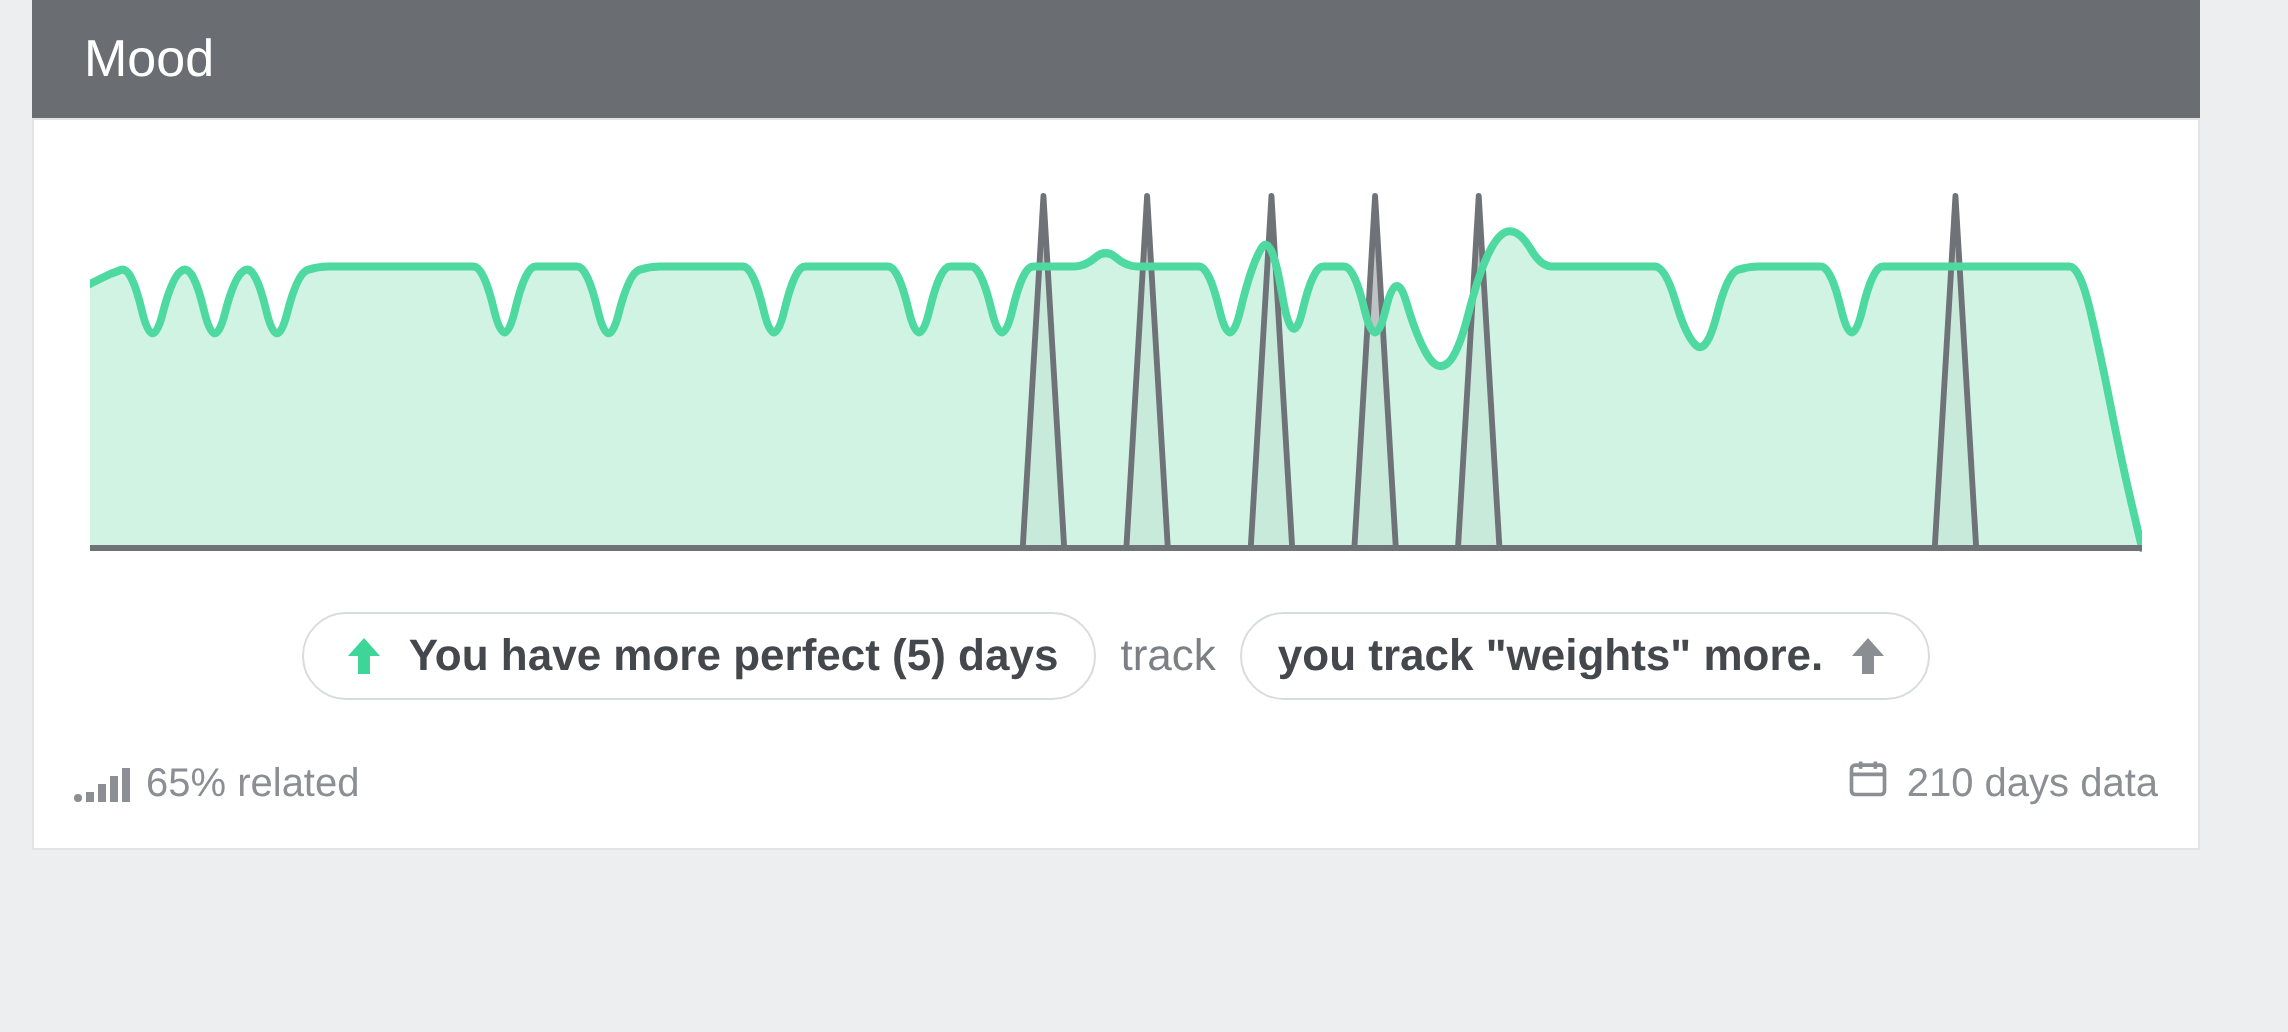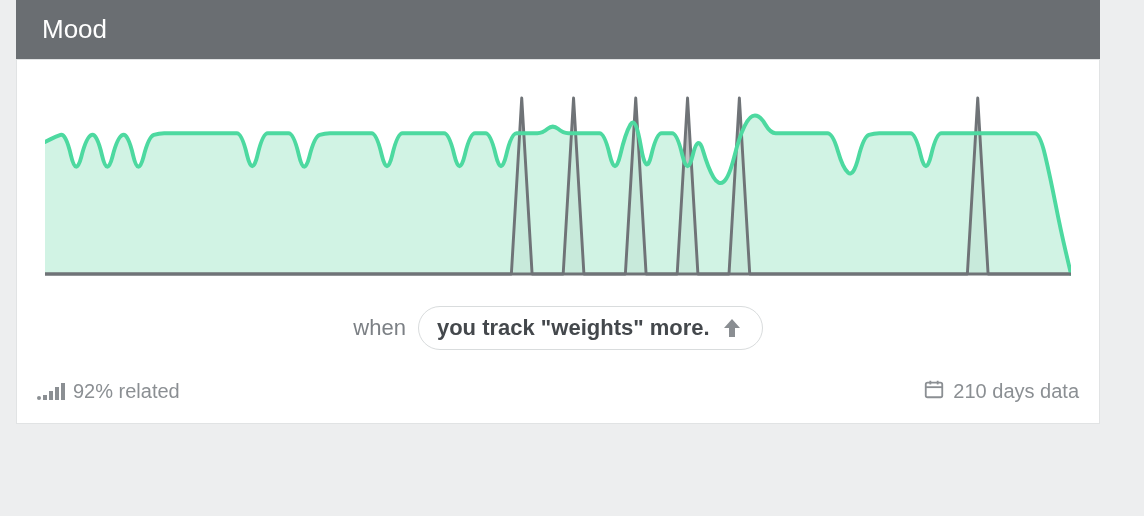--- a/index.html
+++ b/index.html
@@ -117,39 +117,45 @@
       <svg class="chart" id="chart-svg" viewBox="0 0 1050 190" preserveAspectRatio="none">
           <path d="M 0 186 L 0 186 L 10.606060606060606 186 L 21.21212121212121 186 L 31.818181818181817 186 L 42.42424242424242 186 L 53.03030303030303 186 L 63.63636363636363 186 L 74.24242424242424 186 L 84.84848484848484 186 L 95.45454545454545 186 L 106.06060606060606 186 L 116.66666666666666 186 L 127.27272727272727 186 L 137.87878787878788 186 L 148.48484848484847 186 L 159.0909090909091 186 L 169.6969696969697 186 L 180.30303030303028 186 L 190.9090909090909 186 L 201.5151515151515 186 L 212.12121212121212 186 L 222.72727272727272 186 L 233.33333333333331 186 L 243.93939393939394 186 L 254.54545454545453 186 L 265.1515151515151 186 L 275.75757575757575 186 L 286.3636363636364 186 L 296.96969696969694 186 L 307.57575757575756 186 L 318.1818181818182 186 L 328.78787878787875 186 L 339.3939393939394 186 L 350 186 L 360.60606060606057 186 L 371.2121212121212 186 L 381.8181818181818 186 L 392.4242424242424 186 L 403.030303030303 186 L 413.6363636363636 186 L 424.24242424242425 186 L 434.8484848484848 186 L 445.45454545454544 186 L 456.06060606060606 186 L 466.66666666666663 186 L 477.27272727272725 186 L 487.8787878787879 10 L 498.48484848484844 186 L 509.09090909090907 186 L 519.6969696969696 186 L 530.3030303030303 186 L 540.9090909090909 10 L 551.5151515151515 186 L 562.1212121212121 186 L 572.7272727272727 186 L 583.3333333333333 186 L 593.9393939393939 186 L 604.5454545454545 10 L 615.1515151515151 186 L 625.7575757575758 186 L 636.3636363636364 186 L 646.9696969696969 186 L 657.5757575757575 10 L 668.1818181818181 186 L 678.7878787878788 186 L 689.3939393939394 186 L 700 186 L 710.6060606060606 10 L 721.2121212121211 186 L 731.8181818181818 186 L 742.4242424242424 186 L 753.030303030303 186 L 763.6363636363636 186 L 774.2424242424242 186 L 784.8484848484848 186 L 795.4545454545454 186 L 806.060606060606 186 L 816.6666666666666 186 L 827.2727272727273 186 L 837.8787878787879 186 L 848.4848484848485 186 L 859.090909090909 186 L 869.6969696969696 186 L 880.3030303030303 186 L 890.9090909090909 186 L 901.5151515151515 186 L 912.1212121212121 186 L 922.7272727272726 186 L 933.3333333333333 186 L 943.9393939393939 186 L 954.5454545454545 10 L 965.1515151515151 186 L 975.7575757575758 186 L 986.3636363636363 186 L 996.9696969696969 186 L 1007.5757575757575 186 L 1018.1818181818181 186 L 1028.7878787878788 186 L 1039.3939393939393 186 L 1050 186 L 1050 186 Z" fill="#b9bcbd" opacity="0.9"></path>
           <path d="M 0 54 Q 0 54 5.303030303030303 51.36 Q 10.606060606060606 48.72 15.909090909090908 46.959999999999994 Q 21.21212121212121 45.19999999999999 26.515151515151516 67.19999999999999 Q 31.818181818181817 89.19999999999999 37.12121212121212 68.96 Q 42.42424242424242 48.72 47.72727272727273 46.959999999999994 Q 53.03030303030303 45.19999999999999 58.33333333333333 67.19999999999999 Q 63.63636363636363 89.19999999999999 68.93939393939394 68.96 Q 74.24242424242424 48.72 79.54545454545453 46.959999999999994 Q 84.84848484848484 45.19999999999999 90.15151515151516 67.19999999999999 Q 95.45454545454545 89.19999999999999 100.75757575757575 68.96 Q 106.06060606060606 48.72 111.36363636363636 46.959999999999994 Q 116.66666666666666 45.19999999999999 121.96969696969697 45.19999999999999 Q 127.27272727272727 45.19999999999999 132.57575757575756 45.19999999999999 Q 137.87878787878788 45.19999999999999 143.1818181818182 45.19999999999999 Q 148.48484848484847 45.19999999999999 153.78787878787878 45.19999999999999 Q 159.0909090909091 45.19999999999999 164.39393939393938 45.19999999999999 Q 169.6969696969697 45.19999999999999 175 45.19999999999999 Q 180.30303030303028 45.19999999999999 185.6060606060606 45.19999999999999 Q 190.9090909090909 45.19999999999999 196.2121212121212 45.19999999999999 Q 201.5151515151515 45.19999999999999 206.8181818181818 67.19999999999999 Q 212.12121212121212 89.19999999999999 217.42424242424244 67.19999999999999 Q 222.72727272727272 45.19999999999999 228.030303030303 45.19999999999999 Q 233.33333333333331 45.19999999999999 238.63636363636363 45.19999999999999 Q 243.93939393939394 45.19999999999999 249.24242424242425 45.19999999999999 Q 254.54545454545453 45.19999999999999 259.8484848484848 67.19999999999999 Q 265.1515151515151 89.19999999999999 270.45454545454544 68.96 Q 275.75757575757575 48.72 281.06060606060606 46.959999999999994 Q 286.3636363636364 45.19999999999999 291.66666666666663 45.19999999999999 Q 296.96969696969694 45.19999999999999 302.27272727272725 45.19999999999999 Q 307.57575757575756 45.19999999999999 312.8787878787879 45.19999999999999 Q 318.1818181818182 45.19999999999999 323.4848484848485 45.19999999999999 Q 328.78787878787875 45.19999999999999 334.09090909090907 45.19999999999999 Q 339.3939393939394 45.19999999999999 344.6969696969697 67.19999999999999 Q 350 89.19999999999999 355.30303030303025 67.19999999999999 Q 360.60606060606057 45.19999999999999 365.9090909090909 45.19999999999999 Q 371.2121212121212 45.19999999999999 376.5151515151515 45.19999999999999 Q 381.8181818181818 45.19999999999999 387.1212121212121 45.19999999999999 Q 392.4242424242424 45.19999999999999 397.7272727272727 45.19999999999999 Q 403.030303030303 45.19999999999999 408.3333333333333 45.19999999999999 Q 413.6363636363636 45.19999999999999 418.93939393939394 67.19999999999999 Q 424.24242424242425 89.19999999999999 429.5454545454545 67.19999999999999 Q 434.8484848484848 45.19999999999999 440.1515151515151 45.19999999999999 Q 445.45454545454544 45.19999999999999 450.75757575757575 45.19999999999999 Q 456.06060606060606 45.19999999999999 461.3636363636364 67.19999999999999 Q 466.66666666666663 89.19999999999999 471.96969696969694 67.19999999999999 Q 477.27272727272725 45.19999999999999 482.57575757575756 45.19999999999999 Q 487.8787878787879 45.19999999999999 493.18181818181813 45.19999999999999 Q 498.48484848484844 45.19999999999999 503.78787878787875 45.19999999999999 Q 509.09090909090907 45.19999999999999 514.3939393939394 40.8 Q 519.6969696969696 36.400000000000006 525 40.8 Q 530.3030303030303 45.19999999999999 535.6060606060605 45.19999999999999 Q 540.9090909090909 45.19999999999999 546.2121212121212 45.19999999999999 Q 551.5151515151515 45.19999999999999 556.8181818181818 45.19999999999999 Q 562.1212121212121 45.19999999999999 567.4242424242425 45.19999999999999 Q 572.7272727272727 45.19999999999999 578.030303030303 67.19999999999999 Q 583.3333333333333 89.19999999999999 588.6363636363635 67.19999999999999 Q 593.9393939393939 45.19999999999999 599.2424242424242 36.39999999999999 Q 604.5454545454545 27.599999999999994 609.8484848484848 58.39999999999999 Q 615.1515151515151 89.19999999999999 620.4545454545455 67.19999999999999 Q 625.7575757575758 45.19999999999999 631.060606060606 45.19999999999999 Q 636.3636363636364 45.19999999999999 641.6666666666666 45.19999999999999 Q 646.9696969696969 45.19999999999999 652.2727272727273 67.19999999999999 Q 657.5757575757575 89.19999999999999 662.8787878787878 67.19999999999999 Q 668.1818181818181 45.19999999999999 673.4848484848485 62.8 Q 678.7878787878788 80.4 684.090909090909 89.2 Q 689.3939393939394 98 694.6969696969697 93.6 Q 700 89.19999999999999 705.3030303030303 68.96 Q 710.6060606060606 48.72 715.9090909090909 38.16 Q 721.2121212121211 27.599999999999994 726.5151515151515 27.599999999999994 Q 731.8181818181818 27.599999999999994 737.121212121212 36.39999999999999 Q 742.4242424242424 45.19999999999999 747.7272727272727 45.19999999999999 Q 753.030303030303 45.19999999999999 758.3333333333333 45.19999999999999 Q 763.6363636363636 45.19999999999999 768.939393939394 45.19999999999999 Q 774.2424242424242 45.19999999999999 779.5454545454545 45.19999999999999 Q 784.8484848484848 45.19999999999999 790.151515151515 45.19999999999999 Q 795.4545454545454 45.19999999999999 800.7575757575758 45.19999999999999 Q 806.060606060606 45.19999999999999 811.3636363636363 62.8 Q 816.6666666666666 80.4 821.969696969697 84.8 Q 827.2727272727273 89.19999999999999 832.5757575757575 68.96 Q 837.8787878787879 48.72 843.1818181818182 46.959999999999994 Q 848.4848484848485 45.19999999999999 853.7878787878788 45.19999999999999 Q 859.090909090909 45.19999999999999 864.3939393939393 45.19999999999999 Q 869.6969696969696 45.19999999999999 875 45.19999999999999 Q 880.3030303030303 45.19999999999999 885.6060606060605 45.19999999999999 Q 890.9090909090909 45.19999999999999 896.2121212121212 67.19999999999999 Q 901.5151515151515 89.19999999999999 906.8181818181818 67.19999999999999 Q 912.1212121212121 45.19999999999999 917.4242424242424 45.19999999999999 Q 922.7272727272726 45.19999999999999 928.030303030303 45.19999999999999 Q 933.3333333333333 45.19999999999999 938.6363636363635 45.19999999999999 Q 943.9393939393939 45.19999999999999 949.2424242424242 45.19999999999999 Q 954.5454545454545 45.19999999999999 959.8484848484848 45.19999999999999 Q 965.1515151515151 45.19999999999999 970.4545454545455 45.19999999999999 Q 975.7575757575758 45.19999999999999 981.060606060606 45.19999999999999 Q 986.3636363636363 45.19999999999999 991.6666666666665 45.19999999999999 Q 996.9696969696969 45.19999999999999 1002.2727272727273 45.19999999999999 Q 1007.5757575757575 45.19999999999999 1012.8787878787878 45.19999999999999 Q 1018.1818181818181 45.19999999999999 1023.4848484848485 67.19999999999999 Q 1028.7878787878788 89.19999999999999 1034.090909090909 115.6 Q 1039.3939393939393 142 1044.6969696969695 164 T 1050 186 L 1050 186 L 0 186 Z" fill="#c9f1df" opacity="0.85"></path>
           <path d="M 0 186 L 0 186 L 10.606060606060606 186 L 21.21212121212121 186 L 31.818181818181817 186 L 42.42424242424242 186 L 53.03030303030303 186 L 63.63636363636363 186 L 74.24242424242424 186 L 84.84848484848484 186 L 95.45454545454545 186 L 106.06060606060606 186 L 116.66666666666666 186 L 127.27272727272727 186 L 137.87878787878788 186 L 148.48484848484847 186 L 159.0909090909091 186 L 169.6969696969697 186 L 180.30303030303028 186 L 190.9090909090909 186 L 201.5151515151515 186 L 212.12121212121212 186 L 222.72727272727272 186 L 233.33333333333331 186 L 243.93939393939394 186 L 254.54545454545453 186 L 265.1515151515151 186 L 275.75757575757575 186 L 286.3636363636364 186 L 296.96969696969694 186 L 307.57575757575756 186 L 318.1818181818182 186 L 328.78787878787875 186 L 339.3939393939394 186 L 350 186 L 360.60606060606057 186 L 371.2121212121212 186 L 381.8181818181818 186 L 392.4242424242424 186 L 403.030303030303 186 L 413.6363636363636 186 L 424.24242424242425 186 L 434.8484848484848 186 L 445.45454545454544 186 L 456.06060606060606 186 L 466.66666666666663 186 L 477.27272727272725 186 L 487.8787878787879 10 L 498.48484848484844 186 L 509.09090909090907 186 L 519.6969696969696 186 L 530.3030303030303 186 L 540.9090909090909 10 L 551.5151515151515 186 L 562.1212121212121 186 L 572.7272727272727 186 L 583.3333333333333 186 L 593.9393939393939 186 L 604.5454545454545 10 L 615.1515151515151 186 L 625.7575757575758 186 L 636.3636363636364 186 L 646.9696969696969 186 L 657.5757575757575 10 L 668.1818181818181 186 L 678.7878787878788 186 L 689.3939393939394 186 L 700 186 L 710.6060606060606 10 L 721.2121212121211 186 L 731.8181818181818 186 L 742.4242424242424 186 L 753.030303030303 186 L 763.6363636363636 186 L 774.2424242424242 186 L 784.8484848484848 186 L 795.4545454545454 186 L 806.060606060606 186 L 816.6666666666666 186 L 827.2727272727273 186 L 837.8787878787879 186 L 848.4848484848485 186 L 859.090909090909 186 L 869.6969696969696 186 L 880.3030303030303 186 L 890.9090909090909 186 L 901.5151515151515 186 L 912.1212121212121 186 L 922.7272727272726 186 L 933.3333333333333 186 L 943.9393939393939 186 L 954.5454545454545 10 L 965.1515151515151 186 L 975.7575757575758 186 L 986.3636363636363 186 L 996.9696969696969 186 L 1007.5757575757575 186 L 1018.1818181818181 186 L 1028.7878787878788 186 L 1039.3939393939393 186 L 1050 186" fill="none" stroke="#6f7377" stroke-width="3" stroke-linejoin="round"></path>
           <path d="M 0 54 Q 0 54 5.303030303030303 51.36 Q 10.606060606060606 48.72 15.909090909090908 46.959999999999994 Q 21.21212121212121 45.19999999999999 26.515151515151516 67.19999999999999 Q 31.818181818181817 89.19999999999999 37.12121212121212 68.96 Q 42.42424242424242 48.72 47.72727272727273 46.959999999999994 Q 53.03030303030303 45.19999999999999 58.33333333333333 67.19999999999999 Q 63.63636363636363 89.19999999999999 68.93939393939394 68.96 Q 74.24242424242424 48.72 79.54545454545453 46.959999999999994 Q 84.84848484848484 45.19999999999999 90.15151515151516 67.19999999999999 Q 95.45454545454545 89.19999999999999 100.75757575757575 68.96 Q 106.06060606060606 48.72 111.36363636363636 46.959999999999994 Q 116.66666666666666 45.19999999999999 121.96969696969697 45.19999999999999 Q 127.27272727272727 45.19999999999999 132.57575757575756 45.19999999999999 Q 137.87878787878788 45.19999999999999 143.1818181818182 45.19999999999999 Q 148.48484848484847 45.19999999999999 153.78787878787878 45.19999999999999 Q 159.0909090909091 45.19999999999999 164.39393939393938 45.19999999999999 Q 169.6969696969697 45.19999999999999 175 45.19999999999999 Q 180.30303030303028 45.19999999999999 185.6060606060606 45.19999999999999 Q 190.9090909090909 45.19999999999999 196.2121212121212 45.19999999999999 Q 201.5151515151515 45.19999999999999 206.8181818181818 67.19999999999999 Q 212.12121212121212 89.19999999999999 217.42424242424244 67.19999999999999 Q 222.72727272727272 45.19999999999999 228.030303030303 45.19999999999999 Q 233.33333333333331 45.19999999999999 238.63636363636363 45.19999999999999 Q 243.93939393939394 45.19999999999999 249.24242424242425 45.19999999999999 Q 254.54545454545453 45.19999999999999 259.8484848484848 67.19999999999999 Q 265.1515151515151 89.19999999999999 270.45454545454544 68.96 Q 275.75757575757575 48.72 281.06060606060606 46.959999999999994 Q 286.3636363636364 45.19999999999999 291.66666666666663 45.19999999999999 Q 296.96969696969694 45.19999999999999 302.27272727272725 45.19999999999999 Q 307.57575757575756 45.19999999999999 312.8787878787879 45.19999999999999 Q 318.1818181818182 45.19999999999999 323.4848484848485 45.19999999999999 Q 328.78787878787875 45.19999999999999 334.09090909090907 45.19999999999999 Q 339.3939393939394 45.19999999999999 344.6969696969697 67.19999999999999 Q 350 89.19999999999999 355.30303030303025 67.19999999999999 Q 360.60606060606057 45.19999999999999 365.9090909090909 45.19999999999999 Q 371.2121212121212 45.19999999999999 376.5151515151515 45.19999999999999 Q 381.8181818181818 45.19999999999999 387.1212121212121 45.19999999999999 Q 392.4242424242424 45.19999999999999 397.7272727272727 45.19999999999999 Q 403.030303030303 45.19999999999999 408.3333333333333 45.19999999999999 Q 413.6363636363636 45.19999999999999 418.93939393939394 67.19999999999999 Q 424.24242424242425 89.19999999999999 429.5454545454545 67.19999999999999 Q 434.8484848484848 45.19999999999999 440.1515151515151 45.19999999999999 Q 445.45454545454544 45.19999999999999 450.75757575757575 45.19999999999999 Q 456.06060606060606 45.19999999999999 461.3636363636364 67.19999999999999 Q 466.66666666666663 89.19999999999999 471.96969696969694 67.19999999999999 Q 477.27272727272725 45.19999999999999 482.57575757575756 45.19999999999999 Q 487.8787878787879 45.19999999999999 493.18181818181813 45.19999999999999 Q 498.48484848484844 45.19999999999999 503.78787878787875 45.19999999999999 Q 509.09090909090907 45.19999999999999 514.3939393939394 40.8 Q 519.6969696969696 36.400000000000006 525 40.8 Q 530.3030303030303 45.19999999999999 535.6060606060605 45.19999999999999 Q 540.9090909090909 45.19999999999999 546.2121212121212 45.19999999999999 Q 551.5151515151515 45.19999999999999 556.8181818181818 45.19999999999999 Q 562.1212121212121 45.19999999999999 567.4242424242425 45.19999999999999 Q 572.7272727272727 45.19999999999999 578.030303030303 67.19999999999999 Q 583.3333333333333 89.19999999999999 588.6363636363635 67.19999999999999 Q 593.9393939393939 45.19999999999999 599.2424242424242 36.39999999999999 Q 604.5454545454545 27.599999999999994 609.8484848484848 58.39999999999999 Q 615.1515151515151 89.19999999999999 620.4545454545455 67.19999999999999 Q 625.7575757575758 45.19999999999999 631.060606060606 45.19999999999999 Q 636.3636363636364 45.19999999999999 641.6666666666666 45.19999999999999 Q 646.9696969696969 45.19999999999999 652.2727272727273 67.19999999999999 Q 657.5757575757575 89.19999999999999 662.8787878787878 67.19999999999999 Q 668.1818181818181 45.19999999999999 673.4848484848485 62.8 Q 678.7878787878788 80.4 684.090909090909 89.2 Q 689.3939393939394 98 694.6969696969697 93.6 Q 700 89.19999999999999 705.3030303030303 68.96 Q 710.6060606060606 48.72 715.9090909090909 38.16 Q 721.2121212121211 27.599999999999994 726.5151515151515 27.599999999999994 Q 731.8181818181818 27.599999999999994 737.121212121212 36.39999999999999 Q 742.4242424242424 45.19999999999999 747.7272727272727 45.19999999999999 Q 753.030303030303 45.19999999999999 758.3333333333333 45.19999999999999 Q 763.6363636363636 45.19999999999999 768.939393939394 45.19999999999999 Q 774.2424242424242 45.19999999999999 779.5454545454545 45.19999999999999 Q 784.8484848484848 45.19999999999999 790.151515151515 45.19999999999999 Q 795.4545454545454 45.19999999999999 800.7575757575758 45.19999999999999 Q 806.060606060606 45.19999999999999 811.3636363636363 62.8 Q 816.6666666666666 80.4 821.969696969697 84.8 Q 827.2727272727273 89.19999999999999 832.5757575757575 68.96 Q 837.8787878787879 48.72 843.1818181818182 46.959999999999994 Q 848.4848484848485 45.19999999999999 853.7878787878788 45.19999999999999 Q 859.090909090909 45.19999999999999 864.3939393939393 45.19999999999999 Q 869.6969696969696 45.19999999999999 875 45.19999999999999 Q 880.3030303030303 45.19999999999999 885.6060606060605 45.19999999999999 Q 890.9090909090909 45.19999999999999 896.2121212121212 67.19999999999999 Q 901.5151515151515 89.19999999999999 906.8181818181818 67.19999999999999 Q 912.1212121212121 45.19999999999999 917.4242424242424 45.19999999999999 Q 922.7272727272726 45.19999999999999 928.030303030303 45.19999999999999 Q 933.3333333333333 45.19999999999999 938.6363636363635 45.19999999999999 Q 943.9393939393939 45.19999999999999 949.2424242424242 45.19999999999999 Q 954.5454545454545 45.19999999999999 959.8484848484848 45.19999999999999 Q 965.1515151515151 45.19999999999999 970.4545454545455 45.19999999999999 Q 975.7575757575758 45.19999999999999 981.060606060606 45.19999999999999 Q 986.3636363636363 45.19999999999999 991.6666666666665 45.19999999999999 Q 996.9696969696969 45.19999999999999 1002.2727272727273 45.19999999999999 Q 1007.5757575757575 45.19999999999999 1012.8787878787878 45.19999999999999 Q 1018.1818181818181 45.19999999999999 1023.4848484848485 67.19999999999999 Q 1028.7878787878788 89.19999999999999 1034.090909090909 115.6 Q 1039.3939393939393 142 1044.6969696969695 164 T 1050 186" fill="none" stroke="#4dd9a0" stroke-width="4" stroke-linejoin="round" stroke-linecap="round"></path>
           <line x1="0" y1="186" x2="1050" y2="186" stroke="#6f7377" stroke-width="3"></line>
         </svg>
     </div>
 
     <div class="insight-row">
-      <span class="connector">when</span>
+      <span class="pill">
+        <svg class="arrow" viewBox="0 0 24 24">
+          <path d="M12 3 L20 12 L15 12 L15 21 L9 21 L9 12 L4 12 Z" fill="#3dd598"></path>
+        </svg>
+        <span>You have more perfect (5) days</span>
+      </span>
+      <span class="connector">track</span>
       <span class="pill">
         <span>you track "weights" more.</span>
         <svg class="arrow" viewBox="0 0 24 24">
           <path d="M12 3 L20 12 L15 12 L15 21 L9 21 L9 12 L4 12 Z" fill="#8a8e92"></path>
         </svg>
       </span>
     </div>
 
     <div class="footer-row">
       <span class="footer-item">
         <span class="signal-icon">
           <span class="dot"></span>
           <span class="b1"></span>
           <span class="b2"></span>
           <span class="b3"></span>
           <span class="b4"></span>
         </span>
-        <span>92% related</span>
+        <span>65% related</span>
       </span>
       <span class="footer-item">
         <span class="icon calendar-icon">
           <svg viewBox="0 0 24 24">
               <rect x="3" y="5" width="18" height="16" rx="2" fill="none" stroke="#8b8f93" stroke-width="2"></rect>
               <line x1="3" y1="10" x2="21" y2="10" stroke="#8b8f93" stroke-width="2"></line>
               <line x1="8" y1="3" x2="8" y2="7" stroke="#8b8f93" stroke-width="2"></line>
               <line x1="16" y1="3" x2="16" y2="7" stroke="#8b8f93" stroke-width="2"></line>
             </svg>
         </span>

